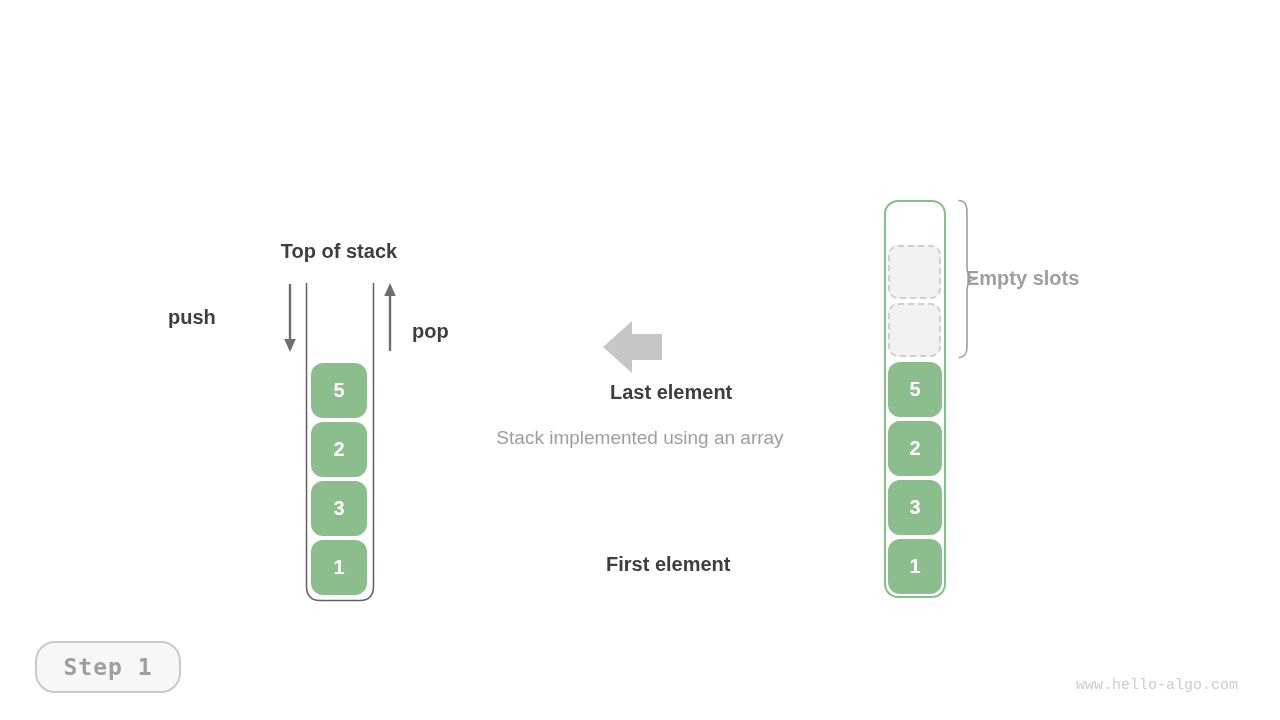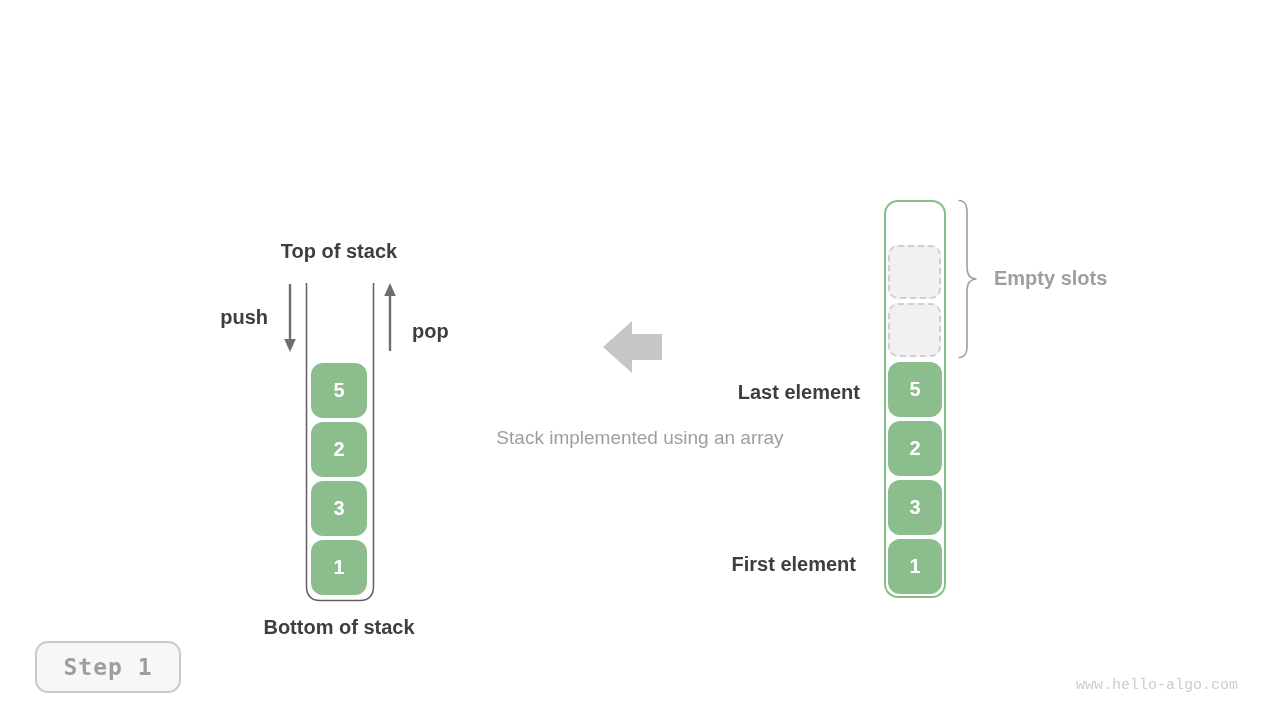--- a/index.html
+++ b/index.html
@@ -7,21 +7,21 @@
     position:relative; width:1280px; height:711px; background:#ffffff;
     font-family:"Liberation Sans", sans-serif; overflow:hidden;
   }
   svg.overlay { position:absolute; left:0; top:0; width:1280px; height:720px; pointer-events:none; }
 
   .lbl {
     position:absolute; font-size:20px; font-weight:bold; color:var(--dark-text);
     white-space:nowrap;
   }
   .lbl.center { text-align:center; }
-  .lbl.right  { text-align:right; }
+  .lbl.right  { text-align:left; }
   .lbl.gray   { color:var(--gray-text); }
   .caption {
     position:absolute; font-size:19px; font-weight:400; color:var(--gray-text);
     text-align:center; white-space:nowrap;
   }
 
   .cell {
     position:absolute; border-radius:12px; background:var(--cell-green);
     color:var(--cell-text); font-size:20px; font-weight:bold;
     display:flex; align-items:center; justify-content:center;
@@ -30,21 +30,21 @@
     position:absolute; box-sizing:border-box; border-radius:10px;
     background:var(--slot-fill); border:2px dashed var(--slot-border);
   }
   .array-frame {
     position:absolute; left:884px; top:200px; width:62px; height:398px;
     box-sizing:border-box; border:2px solid var(--container-green); border-radius:14px;
     background:#ffffff;
   }
   .step-badge {
     position:absolute; left:35px; top:641px; width:146px; height:52px;
-    box-sizing:border-box; border:2px solid var(--badge-border); border-radius:13px;
+    box-sizing:border-box; border:2px solid var(--badge-border); border-radius:20px;
     background:var(--badge-bg); display:flex; align-items:center; justify-content:center;
     font-family:"DejaVu Sans Mono", monospace; font-size:23px; font-weight:bold;
     letter-spacing:1px; color:var(--gray-text);
   }
   .watermark {
     position:absolute; left:1076px; top:677px;
     font-family:Liberation Mono, monospace; font-size:15px;
     color:var(--light-gray-text); white-space:nowrap;
   }
 </style>
@@ -74,21 +74,20 @@
     <g>
       <circle cx="915" cy="210.5" r="3.6" style="fill:var(--dot-gray)"></circle>
       <circle cx="915" cy="221.5" r="3.6" style="fill:var(--dot-gray)"></circle>
       <circle cx="915" cy="232.5" r="3.6" style="fill:var(--dot-gray)"></circle>
     </g>
   </svg>
 
   <div class="lbl center" style="left:239px; top:240px; width:200px;">Top of stack</div>
   <div class="lbl right" style="left:168px; top:306px; width:100px;">push</div>
   <div class="lbl" style="left:412px; top:320px;">pop</div>
-  <div class="lbl center" style="left:229px; top:616px; width:220px;">Bottom of stack</div>
 
   <div id="stack-cells">
       <div class="cell" style="left: 311px; top: 363px; width: 56px; height: 55px;">5</div>
       <div class="cell" style="left: 311px; top: 422px; width: 56px; height: 55px;">2</div>
       <div class="cell" style="left: 311px; top: 481px; width: 56px; height: 55px;">3</div>
       <div class="cell" style="left: 311px; top: 540px; width: 56px; height: 55px;">1</div>
     </div>
 
   <div class="caption" style="left:440px; top:427px; width:400px;">Stack implemented using an array</div>
 
@@ -99,19 +98,19 @@
     </div>
   <div id="array-cells">
       <div class="cell" style="left: 888px; top: 362px; width: 54px; height: 55px;">5</div>
       <div class="cell" style="left: 888px; top: 421px; width: 54px; height: 55px;">2</div>
       <div class="cell" style="left: 888px; top: 480px; width: 54px; height: 55px;">3</div>
       <div class="cell" style="left: 888px; top: 539px; width: 54px; height: 55px;">1</div>
     </div>
 
   <div class="lbl right" style="left:610px; top:381px; width:250px;">Last element</div>
   <div class="lbl right" style="left:606px; top:553px; width:250px;">First element</div>
-  <div class="lbl gray" style="left:994px; top:267px;">Empty slots</div>
+  <div class="lbl gray" style="left:966px; top:267px;">Empty slots</div>
 
   <div class="step-badge">Step 1</div>
 
   <div class="watermark">www.hello-algo.com</div>
 
 </div>
 
 </body></html>

